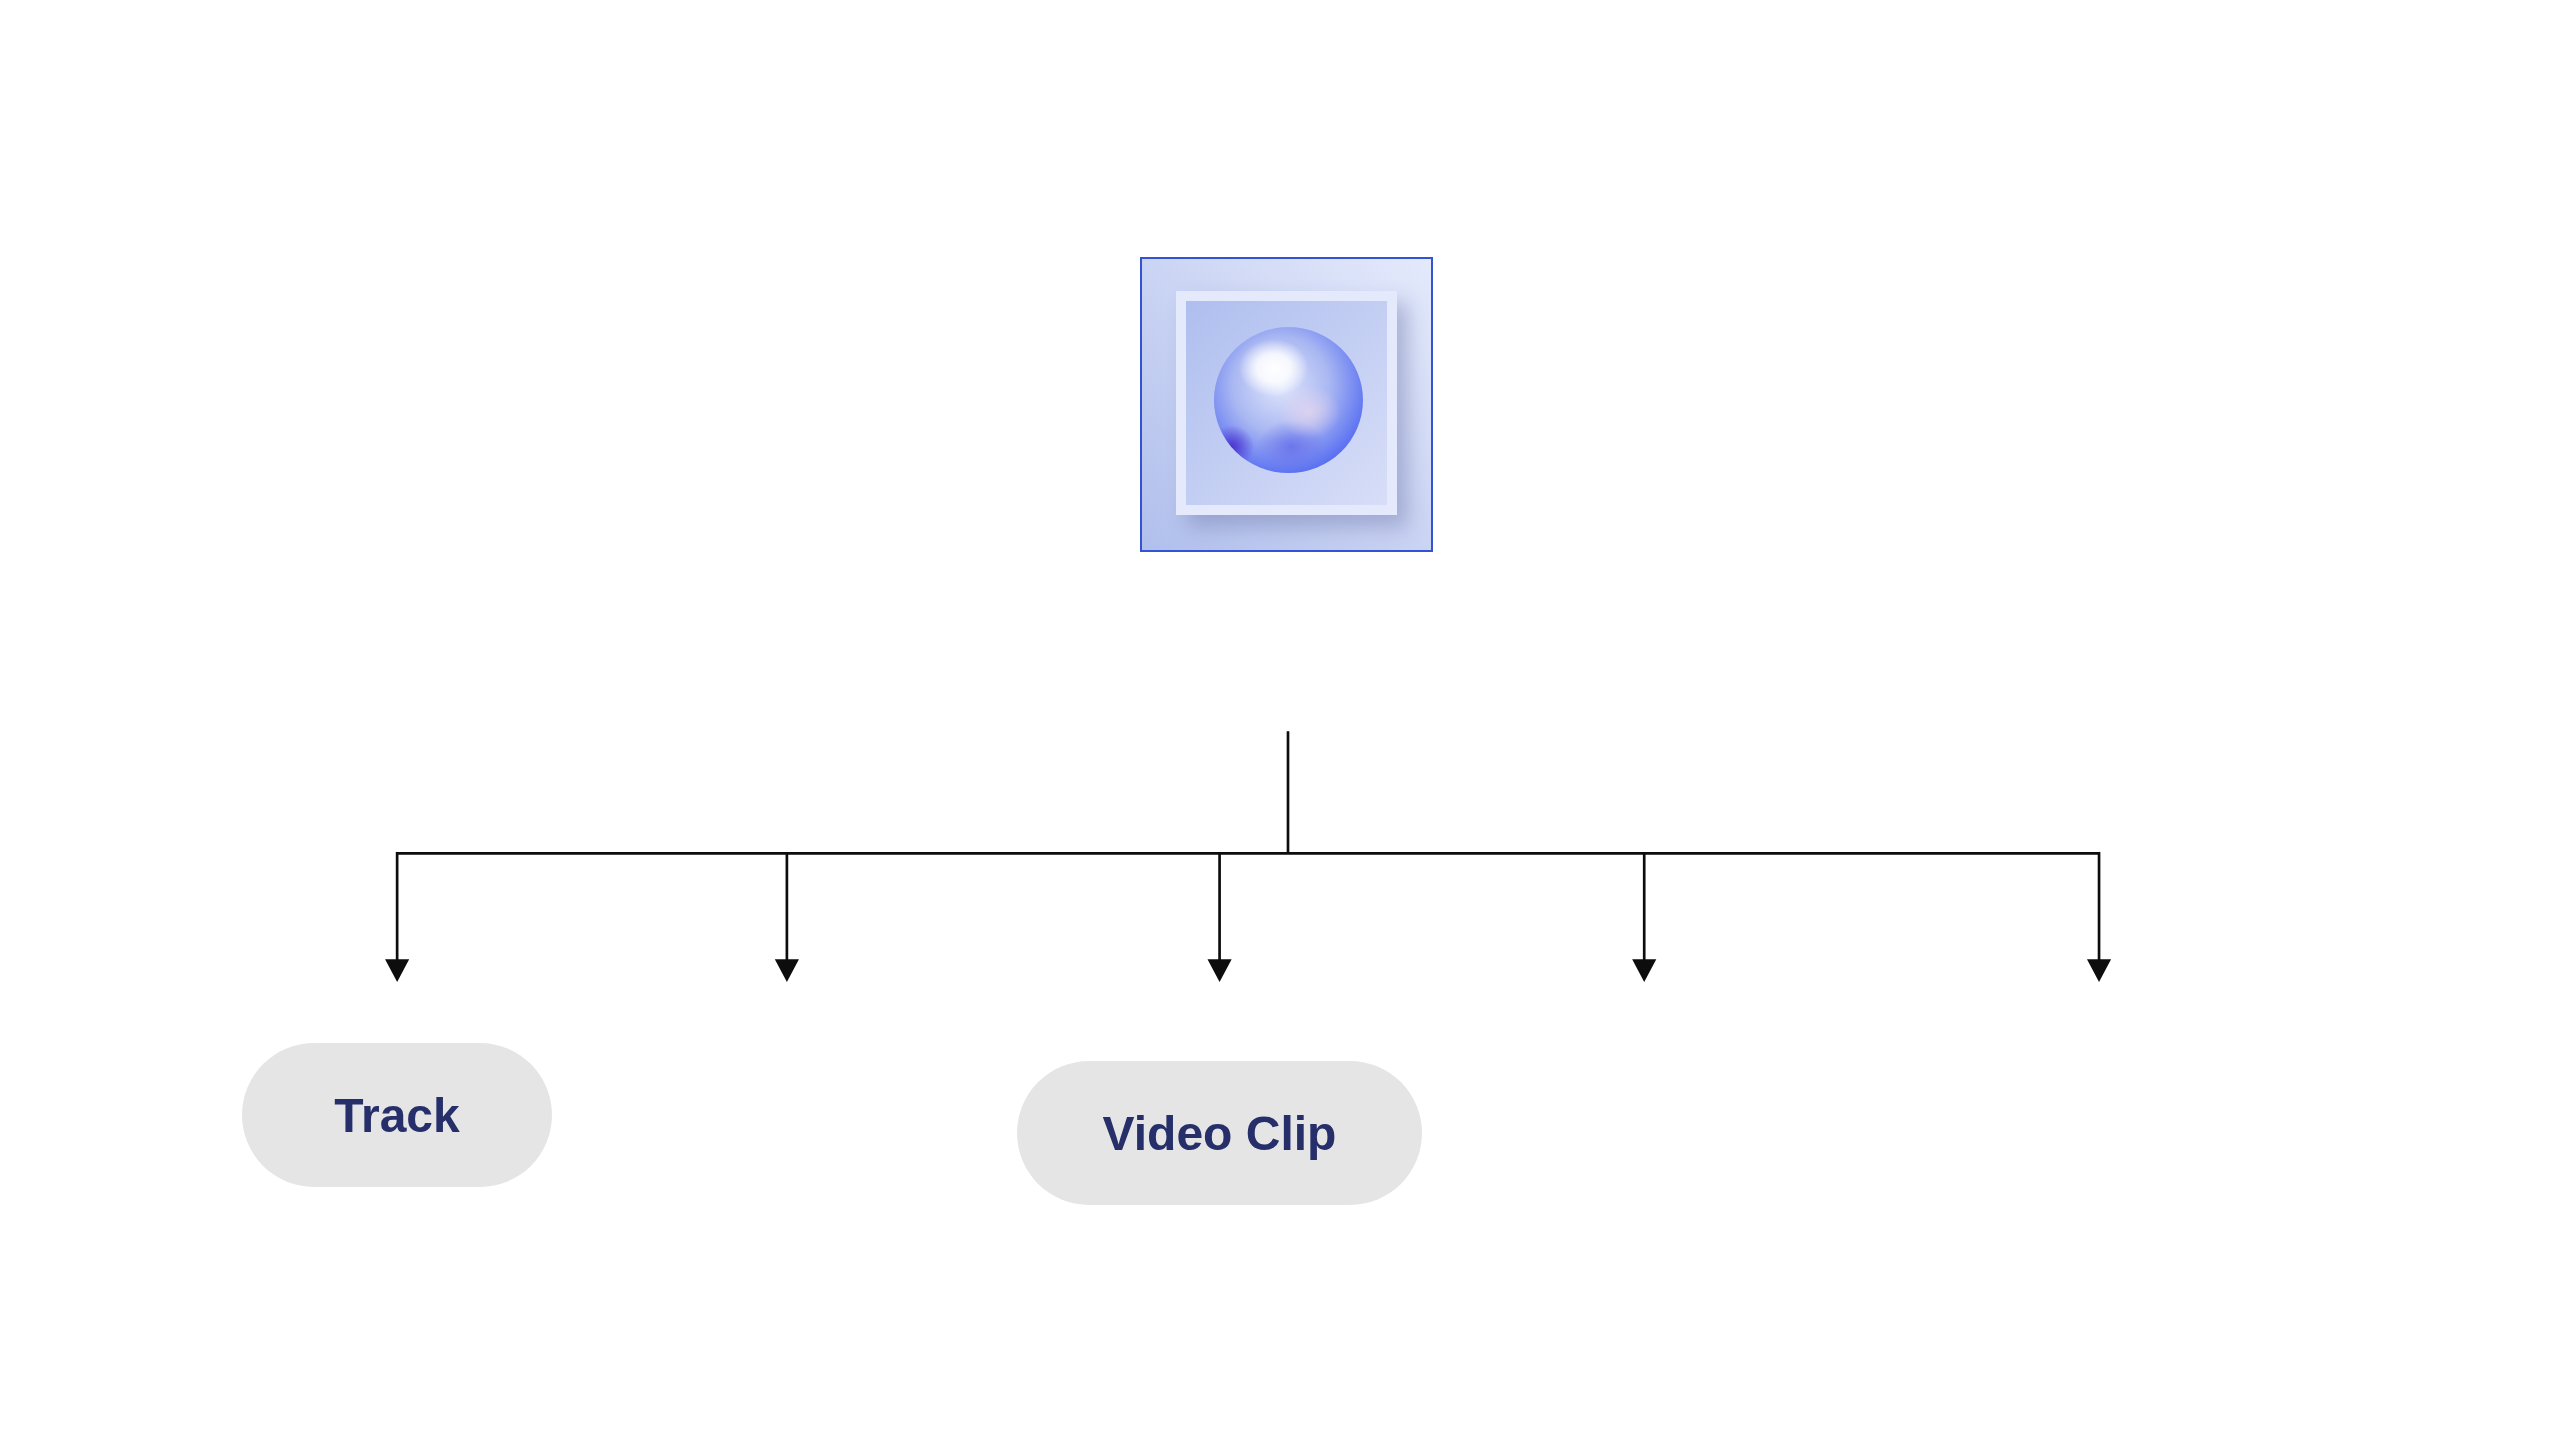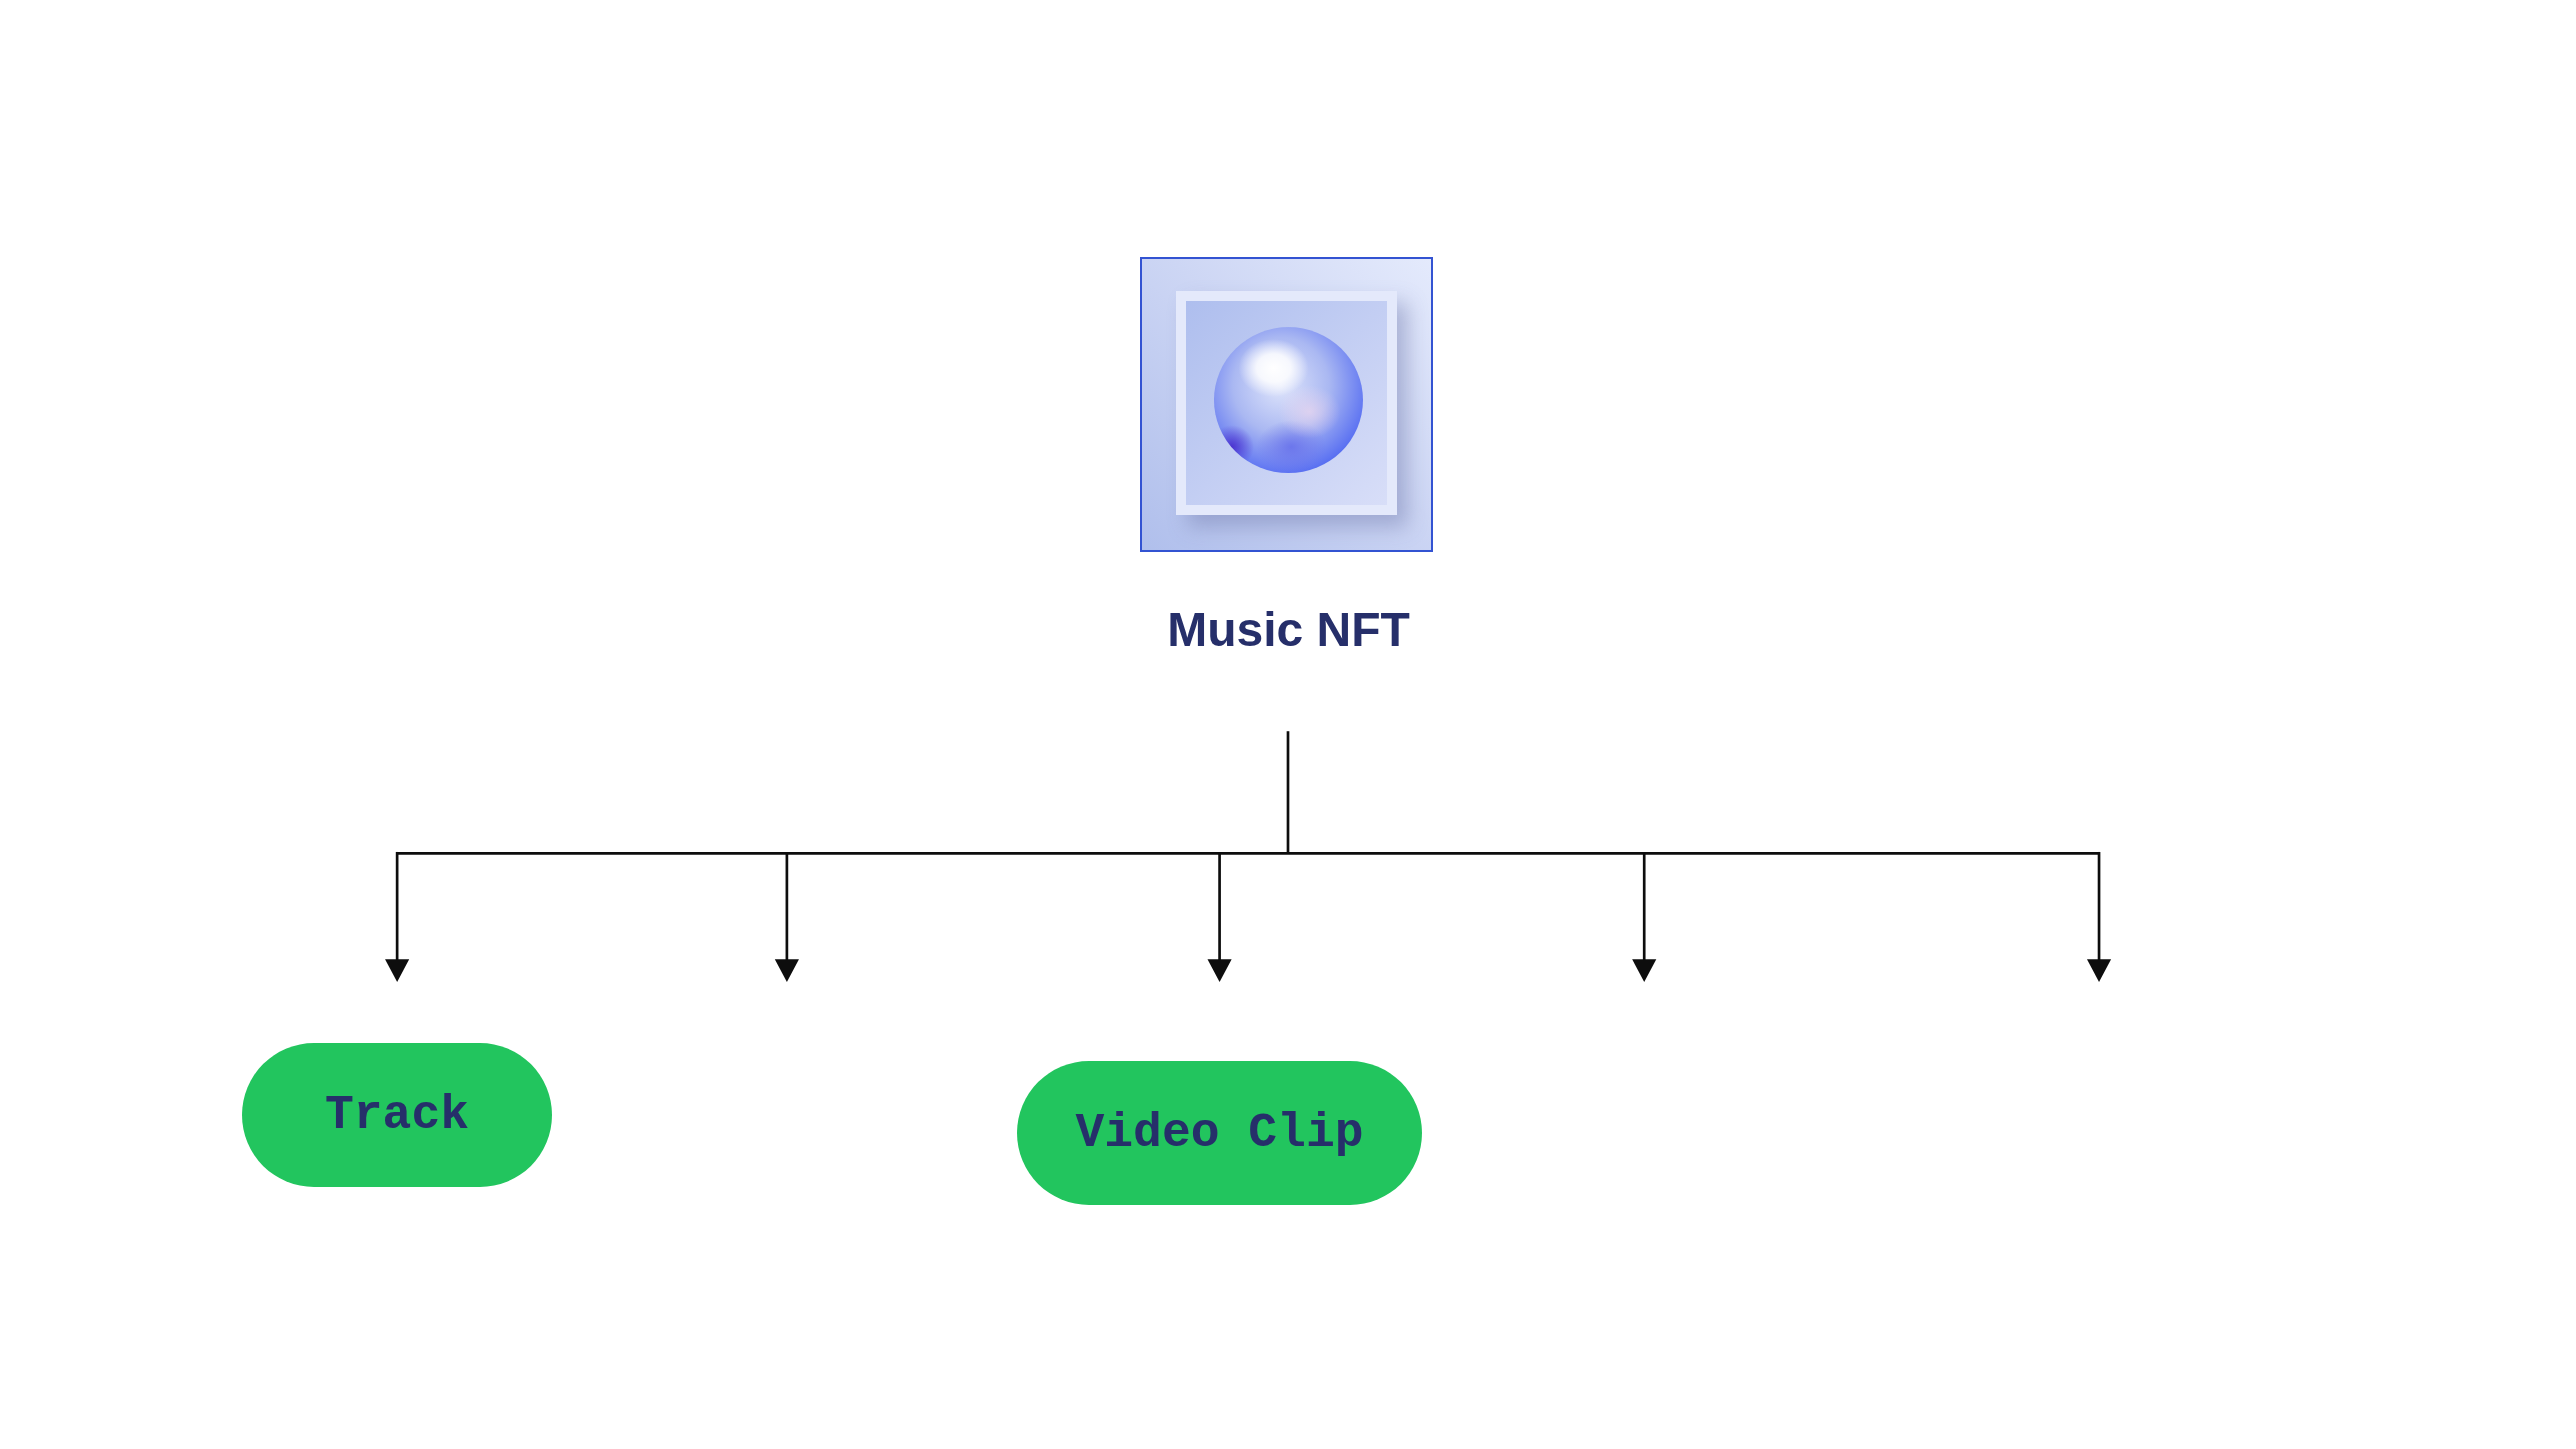--- a/index.html
+++ b/index.html
@@ -83,49 +83,47 @@
     fill: #0d0d0d;
     stroke: none;
   }
 
   
   .pill {
     position: absolute;
     top: 1043px;
     height: 144px;
     border-radius: 72px;
-    background: #22c55e;
+    background: #e5e5e5;
     display: flex;
     align-items: center;
     justify-content: center;
     font-size: 48px;
     font-weight: 700;
     color: #262f6a;
     white-space: nowrap;
-    font-family: Liberation Mono, monospace;
   }
   .pill-track          { left: 242px;  width: 310px; }
   .pill-ep-album       { left: 584px;  width: 407px; }
   .pill-video-clip     { left: 1017px; width: 405px; margin-top: 18px; }
   .pill-artwork        { left: 1457px; width: 374px; }
   .pill-concert-ticket { left: 1865px; width: 468px; }
 </style>
 </head>
 <body>
 
 <div class="canvas">
 
   <div class="nft-icon">
     <div class="nft-icon-frame">
 
       <div class="orb"></div>
     </div>
   </div>
 
-  <div class="root-label">Music NFT</div>
 
   <svg class="connectors" width="2576" height="1449" viewBox="0 0 3840 2160">
 
     <path d="M1920 1090 L1920 1272"></path>
 
     <path d="M592 1272 L3129 1272"></path>
 
     <path d="M592 1270 L592 1434"></path>
     <path d="M1173 1272 L1173 1434"></path>
     <path d="M1818 1272 L1818 1434"></path>

